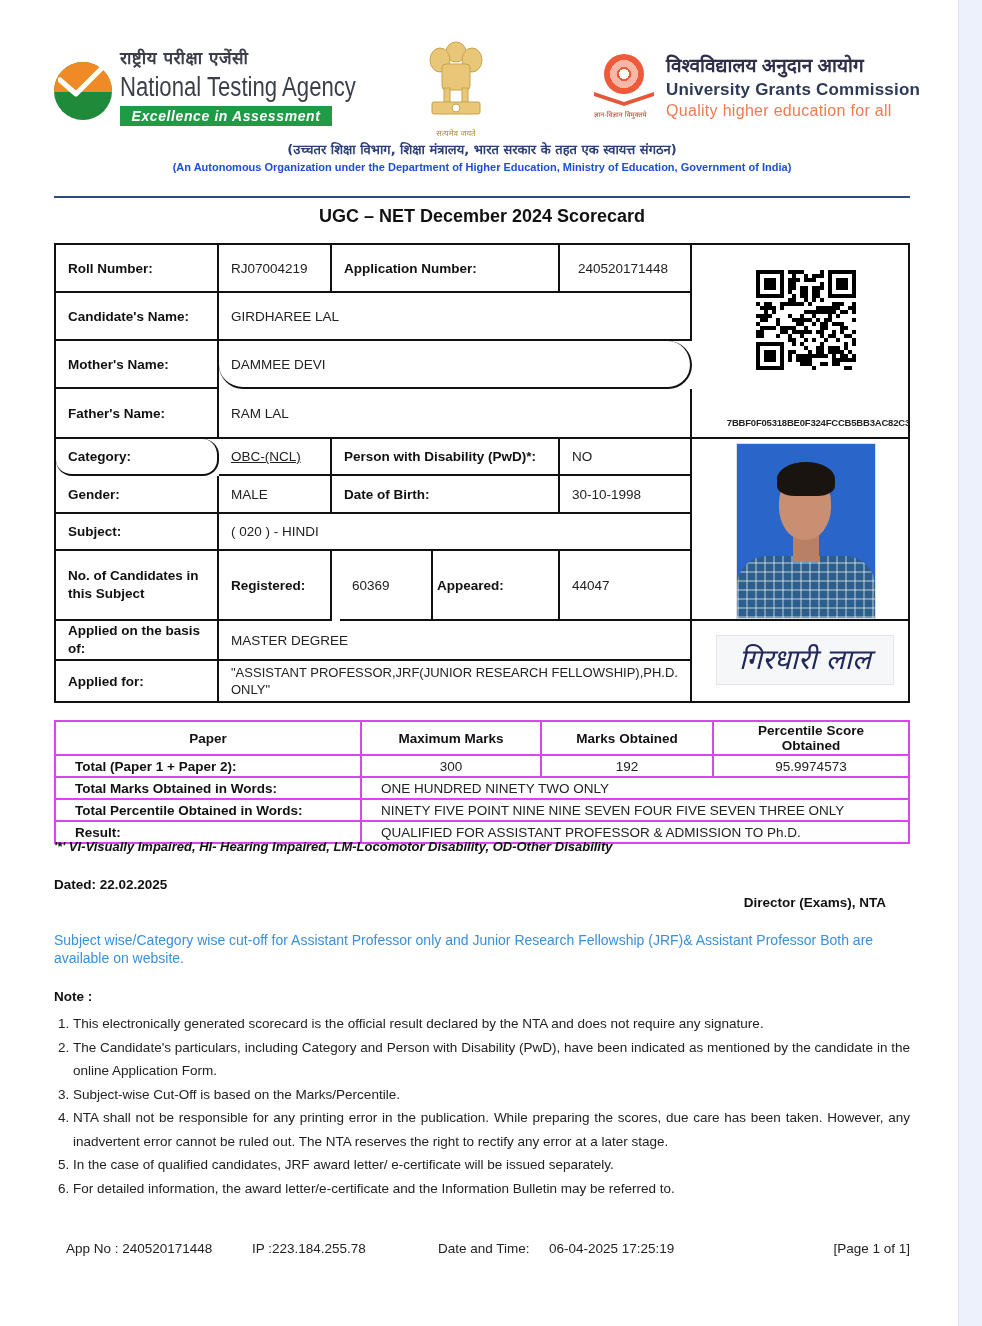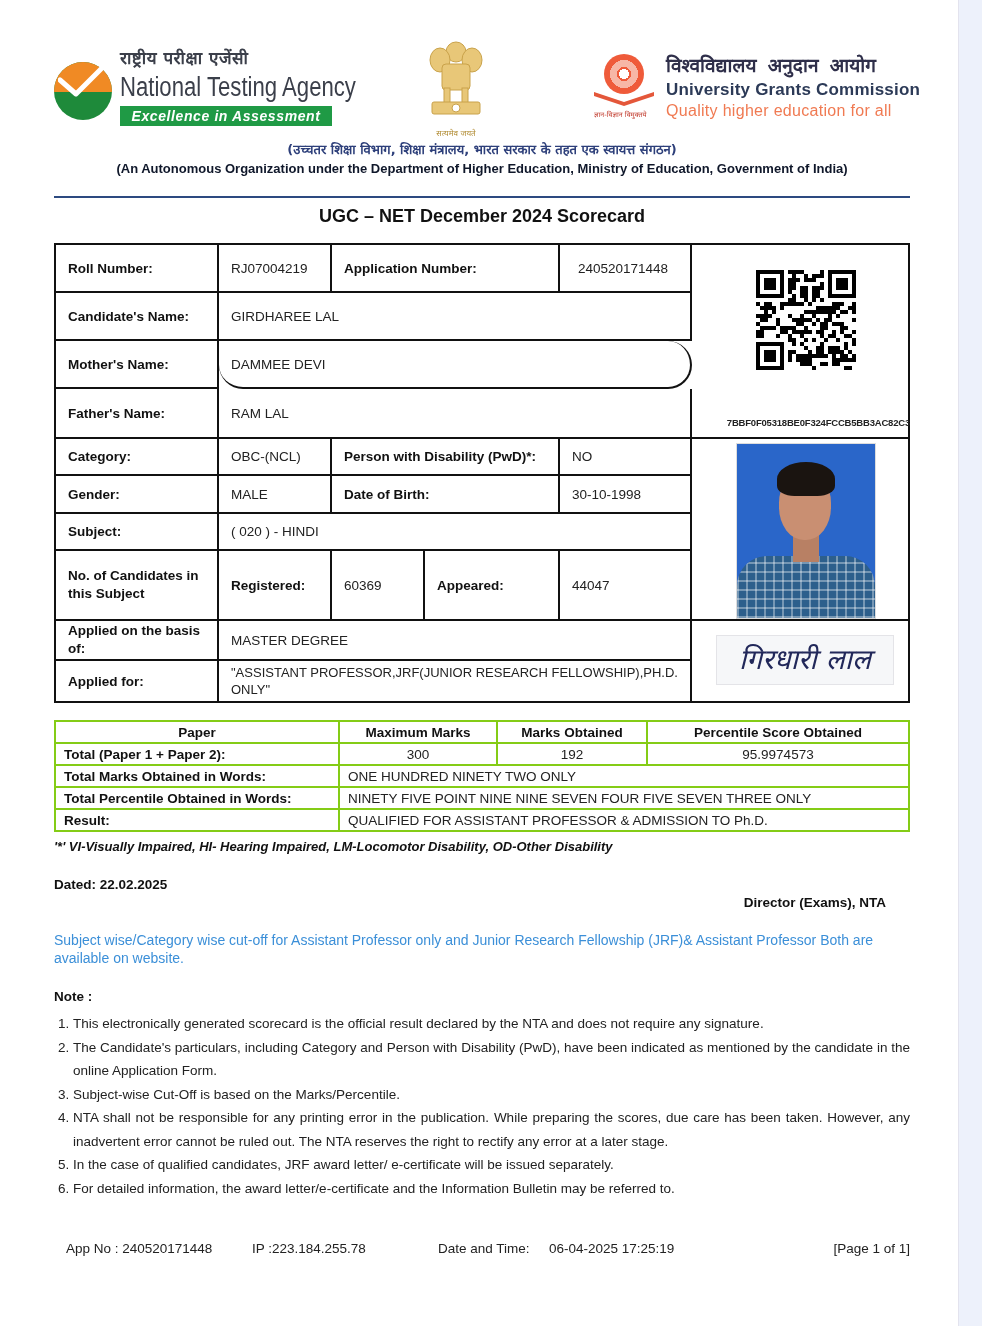--- a/index.html
+++ b/index.html
@@ -20,26 +20,26 @@
   .nta-eng { position: absolute; left: 68px; top: 26px; font-family: "Liberation Sans Narrow", "Liberation Sans", sans-serif; font-size: 27px; color: #3b3f4a; transform: scaleX(0.82); transform-origin: left; white-space: nowrap; }
   .nta-tag { position: absolute; left: 68px; top: 60px; width: 212px; height: 20px; background: #1f9a45; color: #fff; font-style: italic; font-weight: bold; font-size: 14px; line-height: 20px; text-align: center; letter-spacing: 0.6px; }
 
   .emblem { position: absolute; left: 418px; top: 38px; width: 76px; height: 100px; }
   .emblem-motto { position: absolute; left: 0; bottom: 0; width: 76px; text-align: center; font-size: 8px; color: #b08a30; font-family: "DejaVu Sans", sans-serif; }
 
   .ugc-logo { position: absolute; left: 592px; top: 50px; width: 330px; height: 80px; }
   .ugc-wheel { position: absolute; left: 12px; top: 4px; width: 40px; height: 40px; border-radius: 50%; background: radial-gradient(circle, #fff 0 5px, #ef5b3a 5px 7px, #f7b7a6 7px 14px, #ef5b3a 14px 20px); }
   .ugc-wings { position: absolute; left: 0; top: 40px; width: 64px; height: 16px; }
   .ugc-motto { position: absolute; left: 2px; top: 60px; font-size: 7px; color: #c0392b; font-family: "DejaVu Sans", sans-serif; }
-  .ugc-hindi { position: absolute; left: 74px; top: 2px; font-family: Liberation Mono, monospace; font-size: 19px; font-weight: bold; color: #2f2f4a; }
+  .ugc-hindi { position: absolute; left: 74px; top: 2px; font-family: Liberation Sans, sans-serif; font-size: 19px; font-weight: bold; color: #2f2f4a; }
   .ugc-eng { position: absolute; left: 74px; top: 30px; font-size: 17px; font-weight: bold; color: #2c3a57; letter-spacing: 0.2px; }
   .ugc-tag { position: absolute; left: 74px; top: 52px; font-size: 16px; color: #f07a52; letter-spacing: 0.3px; }
 
   .sub-hindi { position: absolute; left: 0; top: 140px; width: 964px; text-align: center; font-family: "DejaVu Sans", sans-serif; font-size: 13px; font-weight: bold; color: #2d3f7a; }
-  .sub-eng { position: absolute; left: 0; top: 161px; width: 964px; text-align: center; font-size: 13px; font-weight: bold; color: #0f172a; }
+  .sub-eng { position: absolute; left: 0; top: 161px; width: 964px; text-align: center; font-size: 11px; font-weight: bold; color: #1d4ed8; }
   .divider { position: absolute; left: 54px; top: 196px; width: 856px; height: 2px; background: #2d4a80; }
 
   .title { position: absolute; left: 0; top: 206px; width: 964px; text-align: center; font-size: 18px; font-weight: bold; color: #111; }
 
   
   .details { position: absolute; left: 54px; top: 243px; width: 856px; height: 460px; border: 2px solid #111; box-sizing: border-box; }
   .cell { position: absolute; box-sizing: border-box; border-right: 2px solid #111; border-bottom: 2px solid #111; font-size: 13.5px; display: flex; align-items: center; padding-left: 12px; }
   .cell.lbl { font-weight: bold; color: #111; }
   .cell.val { color: #222; }
   .cell.nb-b { border-bottom: none; }
@@ -58,21 +58,21 @@
      background:
        repeating-linear-gradient(0deg, rgba(255,255,255,0.35) 0 2px, transparent 2px 9px),
        repeating-linear-gradient(90deg, rgba(255,255,255,0.35) 0 2px, transparent 2px 9px),
        #2d5f8c; }
 
   .sign-box { position: absolute; box-sizing: border-box; }
   .sign { position: absolute; left: 24px; top: 14px; width: 176px; height: 48px; background: #f6f7f9; border: 1px solid #e4e4e8; font-family: "DejaVu Serif", serif; font-size: 28px; color: #22285a; line-height: 48px; text-align: center; font-style: italic; }
 
   
   .marks { position: absolute; left: 54px; top: 720px; width: 856px; border-collapse: collapse; font-size: 13.5px; }
-  .marks td, .marks th { border: 2px solid #84cc16; height: 18px; padding: 1px 8px; }
+  .marks td, .marks th { border: 2px solid #d946ef; height: 18px; padding: 1px 19px; }
   .marks th { font-weight: bold; text-align: center; }
   .marks td.lbl { font-weight: bold; text-align: left; }
   .marks td.num { text-align: center; color: #222; }
   .marks td.val { color: #222; }
 
   .footnote { position: absolute; left: 54px; top: 839px; font-size: 13px; font-weight: bold; font-style: italic; color: #111; }
   .dated { position: absolute; left: 54px; top: 877px; font-size: 13.5px; font-weight: bold; }
   .director { position: absolute; right: 72px; top: 895px; font-size: 13.5px; font-weight: bold; }
   .cutoff { position: absolute; left: 54px; top: 931px; width: 860px; font-size: 14px; color: #3b8fd8; line-height: 18px; }
   .note-title { position: absolute; left: 54px; top: 989px; font-size: 13.5px; font-weight: bold; }
@@ -371,36 +371,36 @@
           <rect x="18" y="0" width="7" height="7" fill="#000"></rect>
           <rect x="19" y="1" width="5" height="5" fill="#fff"></rect>
           <rect x="20" y="2" width="3" height="3" fill="#000"></rect>
           <rect x="0" y="18" width="7" height="7" fill="#000"></rect>
           <rect x="1" y="19" width="5" height="5" fill="#fff"></rect>
           <rect x="2" y="20" width="3" height="3" fill="#000"></rect>
         </svg>
       <div class="qr-code-text">7BBF0F05318BE0F324FCCB5BB3AC82C3</div>
     </div>
 
-    <div class="cell lbl" style="left:0;top:194px;width:163px;height:37px;">Category:</div>
-    <div class="cell val" style="left:163px;top:194px;width:113px;height:37px;">OBC-(NCL)</div>
+    <div class="cell lbl" style="left:0;top:194px;width:163px;height:37px;border-radius:16px;">Category:</div>
+    <div class="cell val" style="left:163px;top:194px;width:113px;height:37px;text-decoration:underline;">OBC-(NCL)</div>
     <div class="cell lbl" style="left:276px;top:194px;width:228px;height:37px;">Person with Disability (PwD)*:</div>
     <div class="cell val" style="left:504px;top:194px;width:132px;height:37px;">NO</div>
 
     <div class="cell lbl" style="left:0;top:231px;width:163px;height:38px;">Gender:</div>
     <div class="cell val" style="left:163px;top:231px;width:113px;height:38px;">MALE</div>
     <div class="cell lbl" style="left:276px;top:231px;width:228px;height:38px;">Date of Birth:</div>
     <div class="cell val" style="left:504px;top:231px;width:132px;height:38px;">30-10-1998</div>
 
     <div class="cell lbl" style="left:0;top:269px;width:163px;height:37px;">Subject:</div>
     <div class="cell val" style="left:163px;top:269px;width:473px;height:37px;">( 020 ) - HINDI</div>
 
     <div class="cell lbl multiline" style="left:0;top:306px;width:163px;height:70px;">No. of Candidates in this Subject</div>
     <div class="cell lbl" style="left:163px;top:306px;width:113px;height:70px;">Registered:</div>
-    <div class="cell val" style="left:276px;top:306px;width:93px;height:70px;">60369</div>
+    <div class="cell val" style="left:284px;top:306px;width:93px;height:70px;">60369</div>
     <div class="cell lbl" style="left:369px;top:306px;width:135px;height:70px;">Appeared:</div>
     <div class="cell val" style="left:504px;top:306px;width:132px;height:70px;">44047</div>
 
     <div class="photo-box" style="left:636px;top:194px;width:216px;height:182px;">
       <div class="photo">
         <div class="shirt"></div>
         <div class="neck"></div>
         <div class="face"></div>
         <div class="hair"></div>
       </div>

